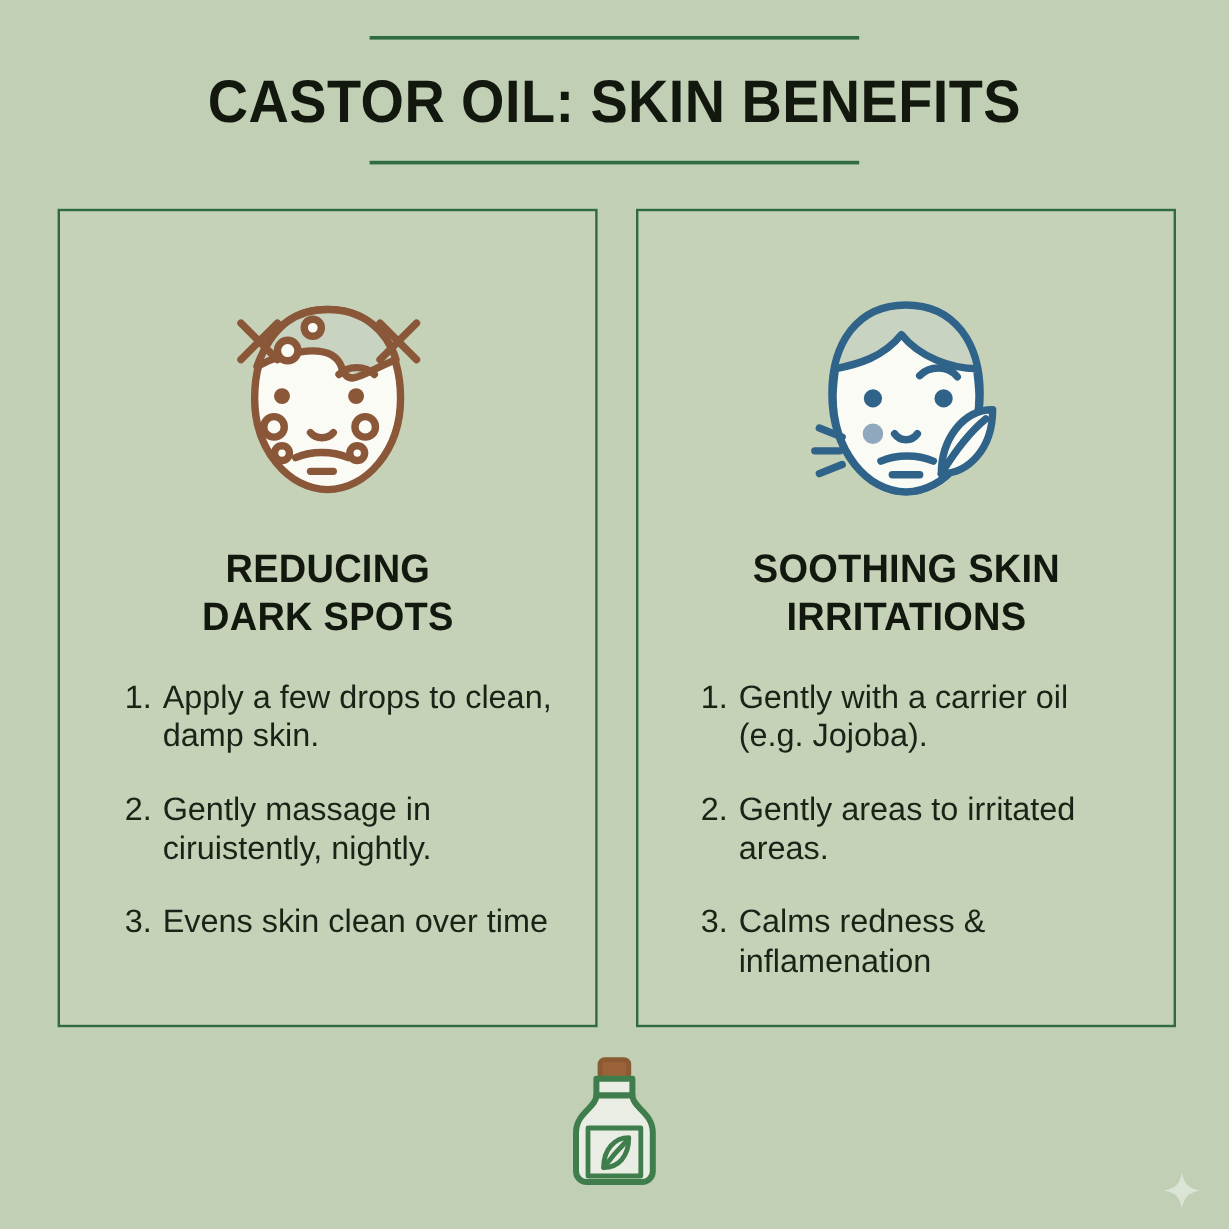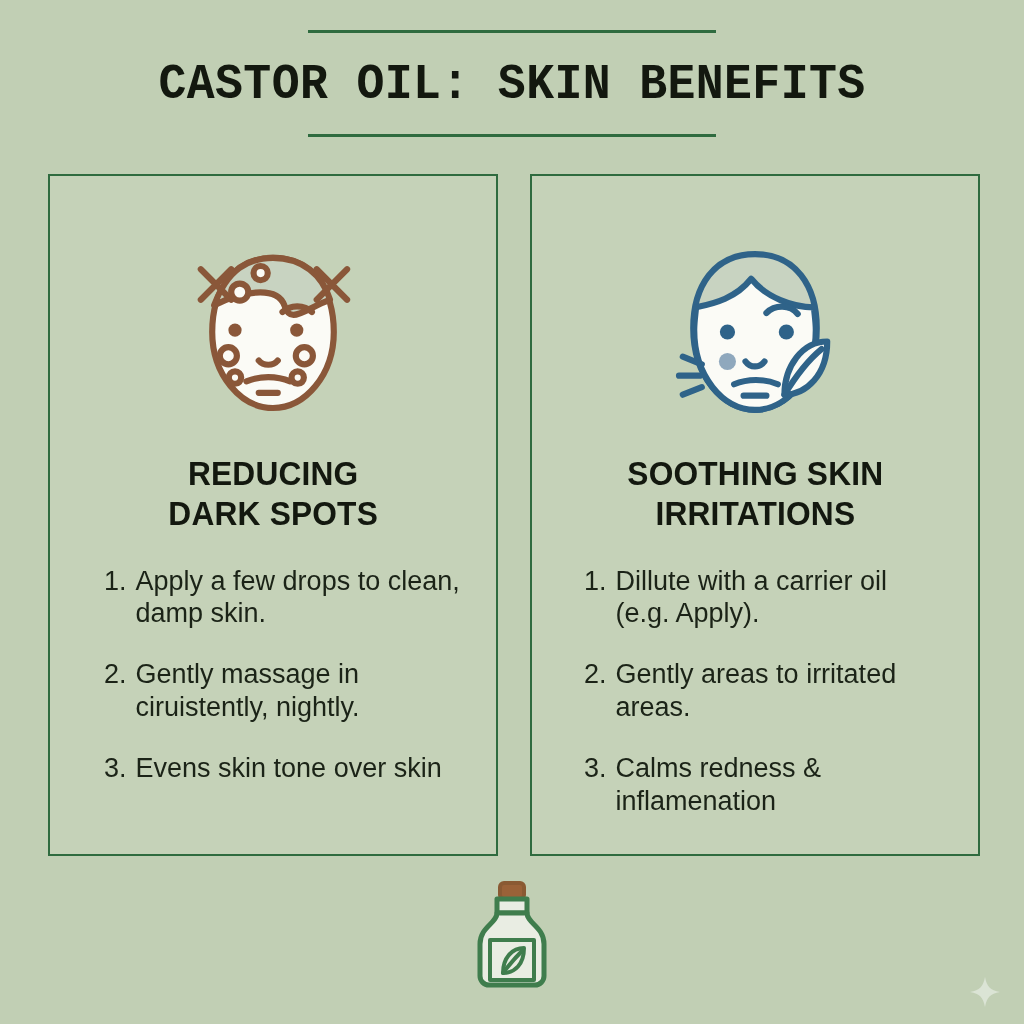--- a/index.html
+++ b/index.html
@@ -19,21 +19,20 @@
     inset: 0;
   }
 
   
   .header {
     position: absolute;
     left: 0;
     top: 30px;
     width: 1024px;
     text-align: center;
-    font-family: Liberation Mono, monospace;
   }
   .rule {
     width: 408px;
     height: 3px;
     background: #2f6b3f;
     margin: 0 auto;
   }
   .title {
     font-size: 50px;
     font-weight: bold;
@@ -180,21 +179,21 @@
         <li>
           <span class="num">1.</span>
           <span class="txt">Apply a few drops to clean, damp skin.</span>
         </li>
         <li>
           <span class="num">2.</span>
           <span class="txt">Gently massage in ciruistently, nightly.</span>
         </li>
         <li>
           <span class="num">3.</span>
-          <span class="txt">Evens skin tone over skin</span>
+          <span class="txt">Evens skin clean over time</span>
         </li>
       </ul>
     </div>
 
     <div class="card card-right">
 
       <div class="icon-wrap">
         <svg width="190" height="190" viewBox="0 0 200 200" fill="none" stroke="#2f6389" stroke-width="6.5" stroke-linecap="round" stroke-linejoin="round">
 
           <path d="M100 18 C143 18 165 52 165 96 C165 146 134 182 100 182 C66 182 35 146 35 96 C35 52 57 18 100 18 Z" fill="#c8d3c1" stroke="#2f6389"></path>
@@ -221,21 +220,21 @@
       </div>
 
       <div class="card-heading">
         <div>SOOTHING SKIN</div>
         <div>IRRITATIONS</div>
       </div>
 
       <ul class="steps">
         <li>
           <span class="num">1.</span>
-          <span class="txt">Dillute with a carrier oil (e.g. Apply).</span>
+          <span class="txt">Gently with a carrier oil (e.g. Jojoba).</span>
         </li>
         <li>
           <span class="num">2.</span>
           <span class="txt">Gently areas to irritated areas.</span>
         </li>
         <li>
           <span class="num">3.</span>
           <span class="txt">Calms redness &amp; inflamenation</span>
         </li>
       </ul>

